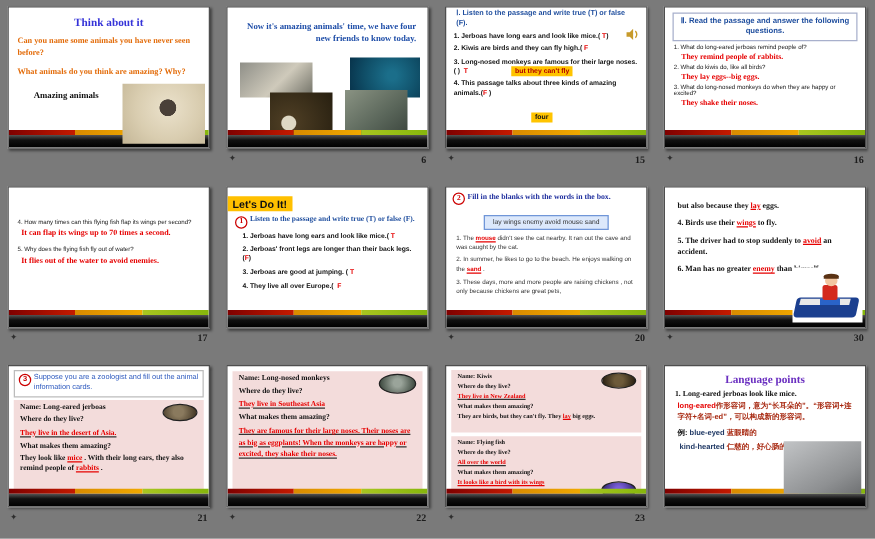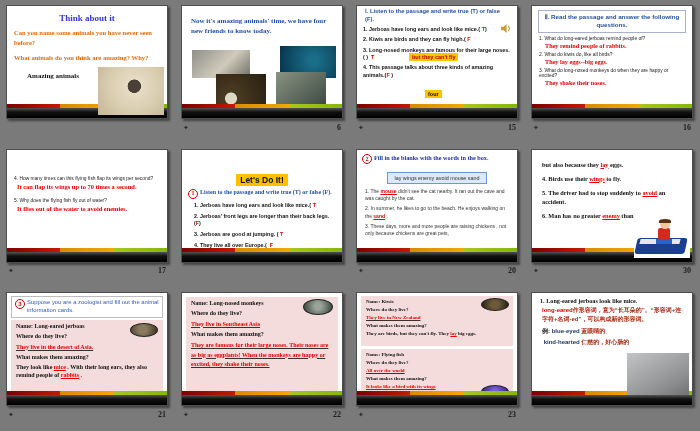--- a/index.html
+++ b/index.html
@@ -29,41 +29,41 @@
   .chip{position:absolute;background:#ffc400;font-weight:bold;font-size:5.5px;
     padding:1px 3px;z-index:2;}
   
   .s13-title{color:#3533d8;font-weight:bold;font-size:9px;text-align:center;margin-top:7px;font-family:"Liberation Serif",serif;}
   .s13-line{color:#e36c0a;font-weight:bold;font-size:6.6px;margin:5px 7px 0;font-family:"Liberation Serif",serif;line-height:1.5;}
   .s13-cap{color:#111;font-weight:bold;font-size:7px;margin:9px 0 0 20px;font-family:"Liberation Serif",serif;}
   .photo{position:absolute;}
   .pug{right:3px;bottom:3px;width:66px;height:48px;z-index:3;
     background:radial-gradient(circle at 55% 40%,#4a4038 14%,#e6dcc4 15%,#d9cdb0 55%,#c4b696);}
   
-  .s14-text{color:#1f4ea8;font-weight:bold;font-size:7px;margin:10px 9px 0;font-family:"Liberation Serif",serif;line-height:1.45;}
+  .s14-text{color:#1f4ea8;font-weight:bold;font-size:7px;margin:10px 9px 0;font-family:"Liberation Serif",serif;line-height:1.45;text-align:right;}
   .img-jerboa{left:10px;top:44px;width:58px;height:28px;background:linear-gradient(135deg,#8f8f88,#cfcabb 55%,#6e6e64);}
   .img-fish{right:6px;top:40px;width:56px;height:32px;background:radial-gradient(circle at 60% 45%,#1b6e8a 10%,#0f4d66 60%,#073048);}
   .img-kiwi{left:34px;top:68px;width:50px;height:34px;background:radial-gradient(circle at 30% 72%,#ded8c4 13%,#4a3b22 15%,#271f10);}
   .img-monkey{left:94px;top:66px;width:50px;height:36px;background:linear-gradient(140deg,#8a9383,#5a665a 60%,#3c463e);}
   
   .s15-title{color:#6a2fc0;font-weight:bold;font-size:8.5px;text-align:center;margin-top:3px;font-family:"Liberation Serif",serif;}
   .s15-instr{color:#1f4e9e;font-size:5.8px;font-weight:bold;margin:2px 16px 3px 8px;line-height:1.3;}
   .spk{position:absolute;right:5px;top:13px;}
   .s15-item{color:#111;font-weight:bold;font-size:5.4px;margin:0 6px 3px;line-height:1.35;}
   
   .s16-head{border:1px solid #a8b0cc;margin:4px 6px 3px;padding:2px 4px;color:#1f4e9e;
     font-weight:bold;font-size:6.2px;text-align:center;line-height:1.35;}
   .s16-q{color:#222;font-size:4.9px;margin:3px 7px 1px;}
   .s16-a{font-size:6.2px;margin:0 7px 2px 13px;font-family:"Liberation Serif",serif;}
   
   .s17-pad{padding-top:24px;}
   .s17-q{color:#222;font-size:4.9px;margin:2px 7px 2px;}
   .s17-a{font-size:6.4px;margin:0 7px 8px 10px;font-family:"Liberation Serif",serif;}
   
-  .s18-titlewrap{text-align:center;margin-top:19px;}
+  .s18-titlewrap{text-align:left;margin-top:3px;}
   .s18-title{display:inline-block;background:#ffc000;color:#111;font-weight:bold;font-size:8.5px;padding:1px 4px;}
   .s18-instr{display:flex;margin:2px 6px 3px;color:#1f4e9e;font-weight:bold;font-size:6px;
     font-family:"Liberation Serif",serif;line-height:1.3;}
   .s18-item{color:#111;font-weight:bold;font-size:5.4px;margin:0 6px 3.5px 12px;line-height:1.4;}
   
   .s19-head{display:flex;margin:4px 5px 2px;color:#1f2f9e;font-weight:bold;font-size:6.2px;
     font-family:"Liberation Serif",serif;align-items:flex-start;}
   .s19-boxwrap{text-align:center;}
   .s19-box{display:inline-block;border:1px solid #7096d8;background:#dce8fb;color:#333;
     font-size:5.4px;padding:2px 6px;margin:1px 0 2px;}
@@ -362,20 +362,21 @@
       <div class="fbar"></div>
     </div>
     <div class="meta">
       <span class="star">✦</span>
       <span class="num">23</span>
     </div>
   </div>
 
   <div class="cell">
     <div class="slide">
+      <div class="s24-title">Language points</div>
       <div class="s24-l1">1. Long-eared jerboas look like mice.</div>
       <div class="s24-p"><span class="red">long-eared</span><span class="cn">作形容词，意为“长耳朵的”。“形容词+连字符+名词-ed”，可以构成新的形容词。</span></div>
       <div class="s24-ex"><span>例: </span><span class="term-blue">blue-eyed</span> <span class="cn">蓝眼睛的</span></div>
       <div class="s24-ex">&nbsp;<span class="term-blue">kind-hearted</span> <span class="cn">仁慈的，好心肠的</span></div>
       <div class="photo img-jerboa24"></div>
       <div class="stripe">
           <i class="r"></i>
           <i class="y"></i>
           <i class="g"></i>
         </div>

